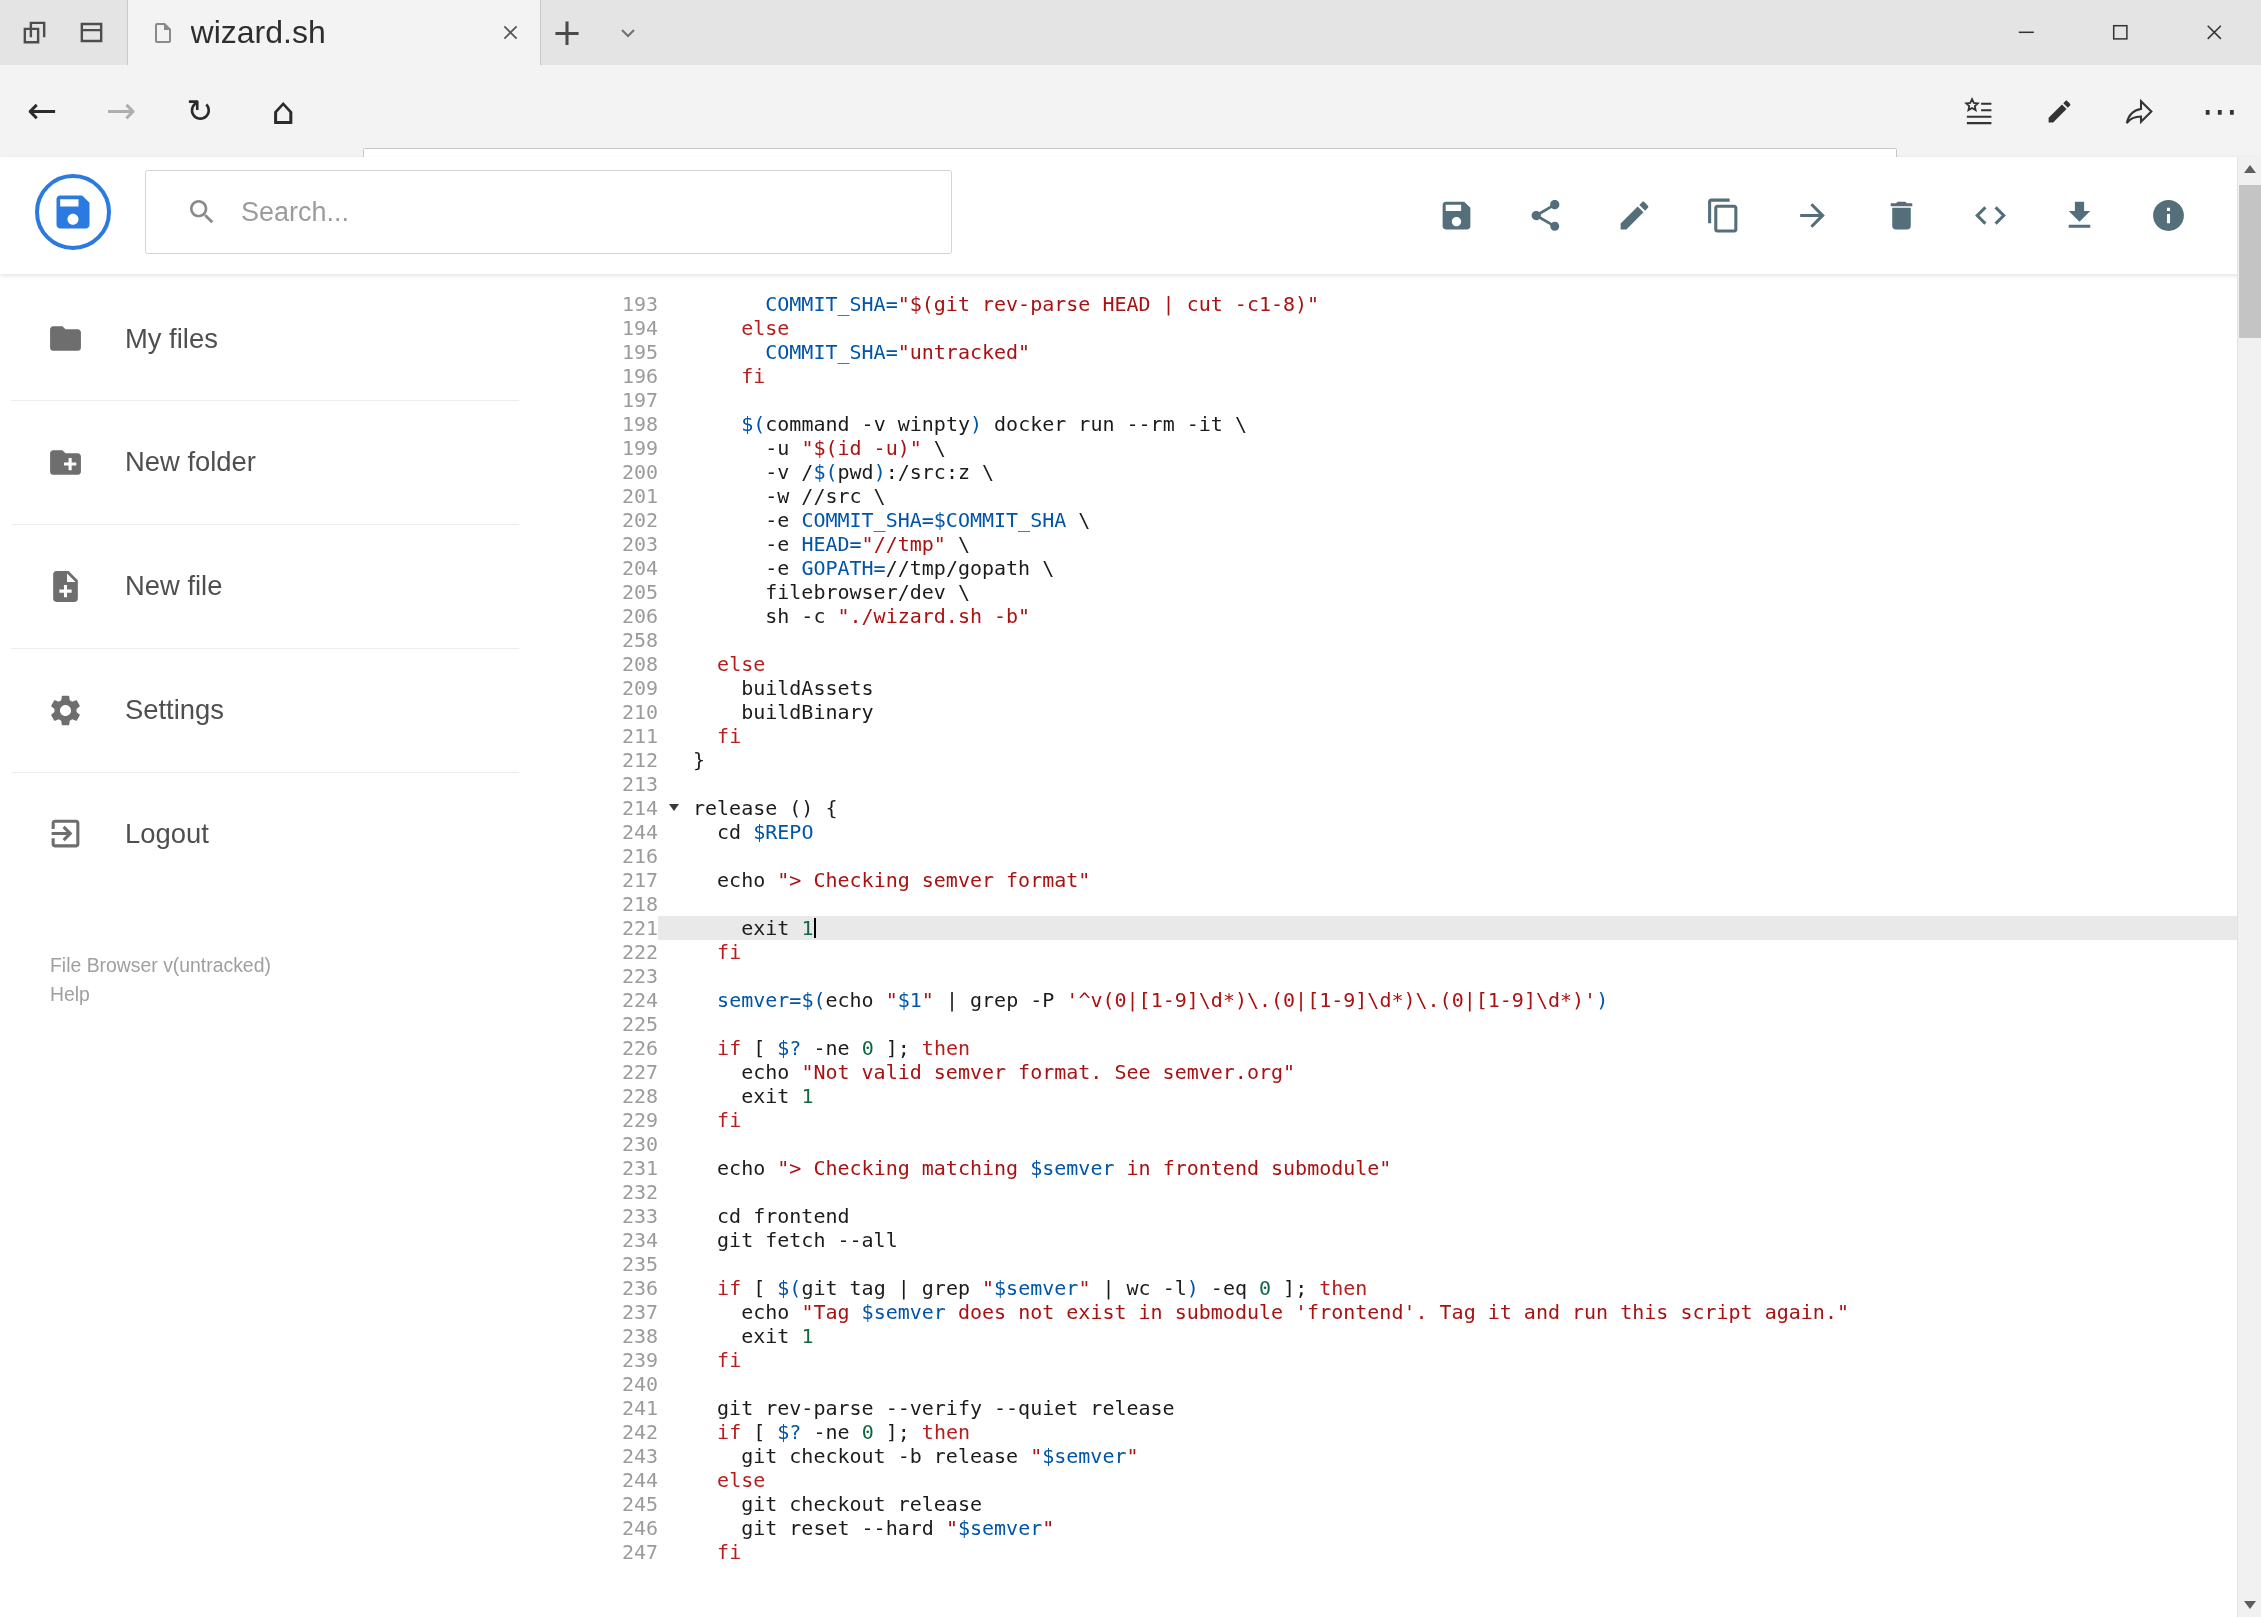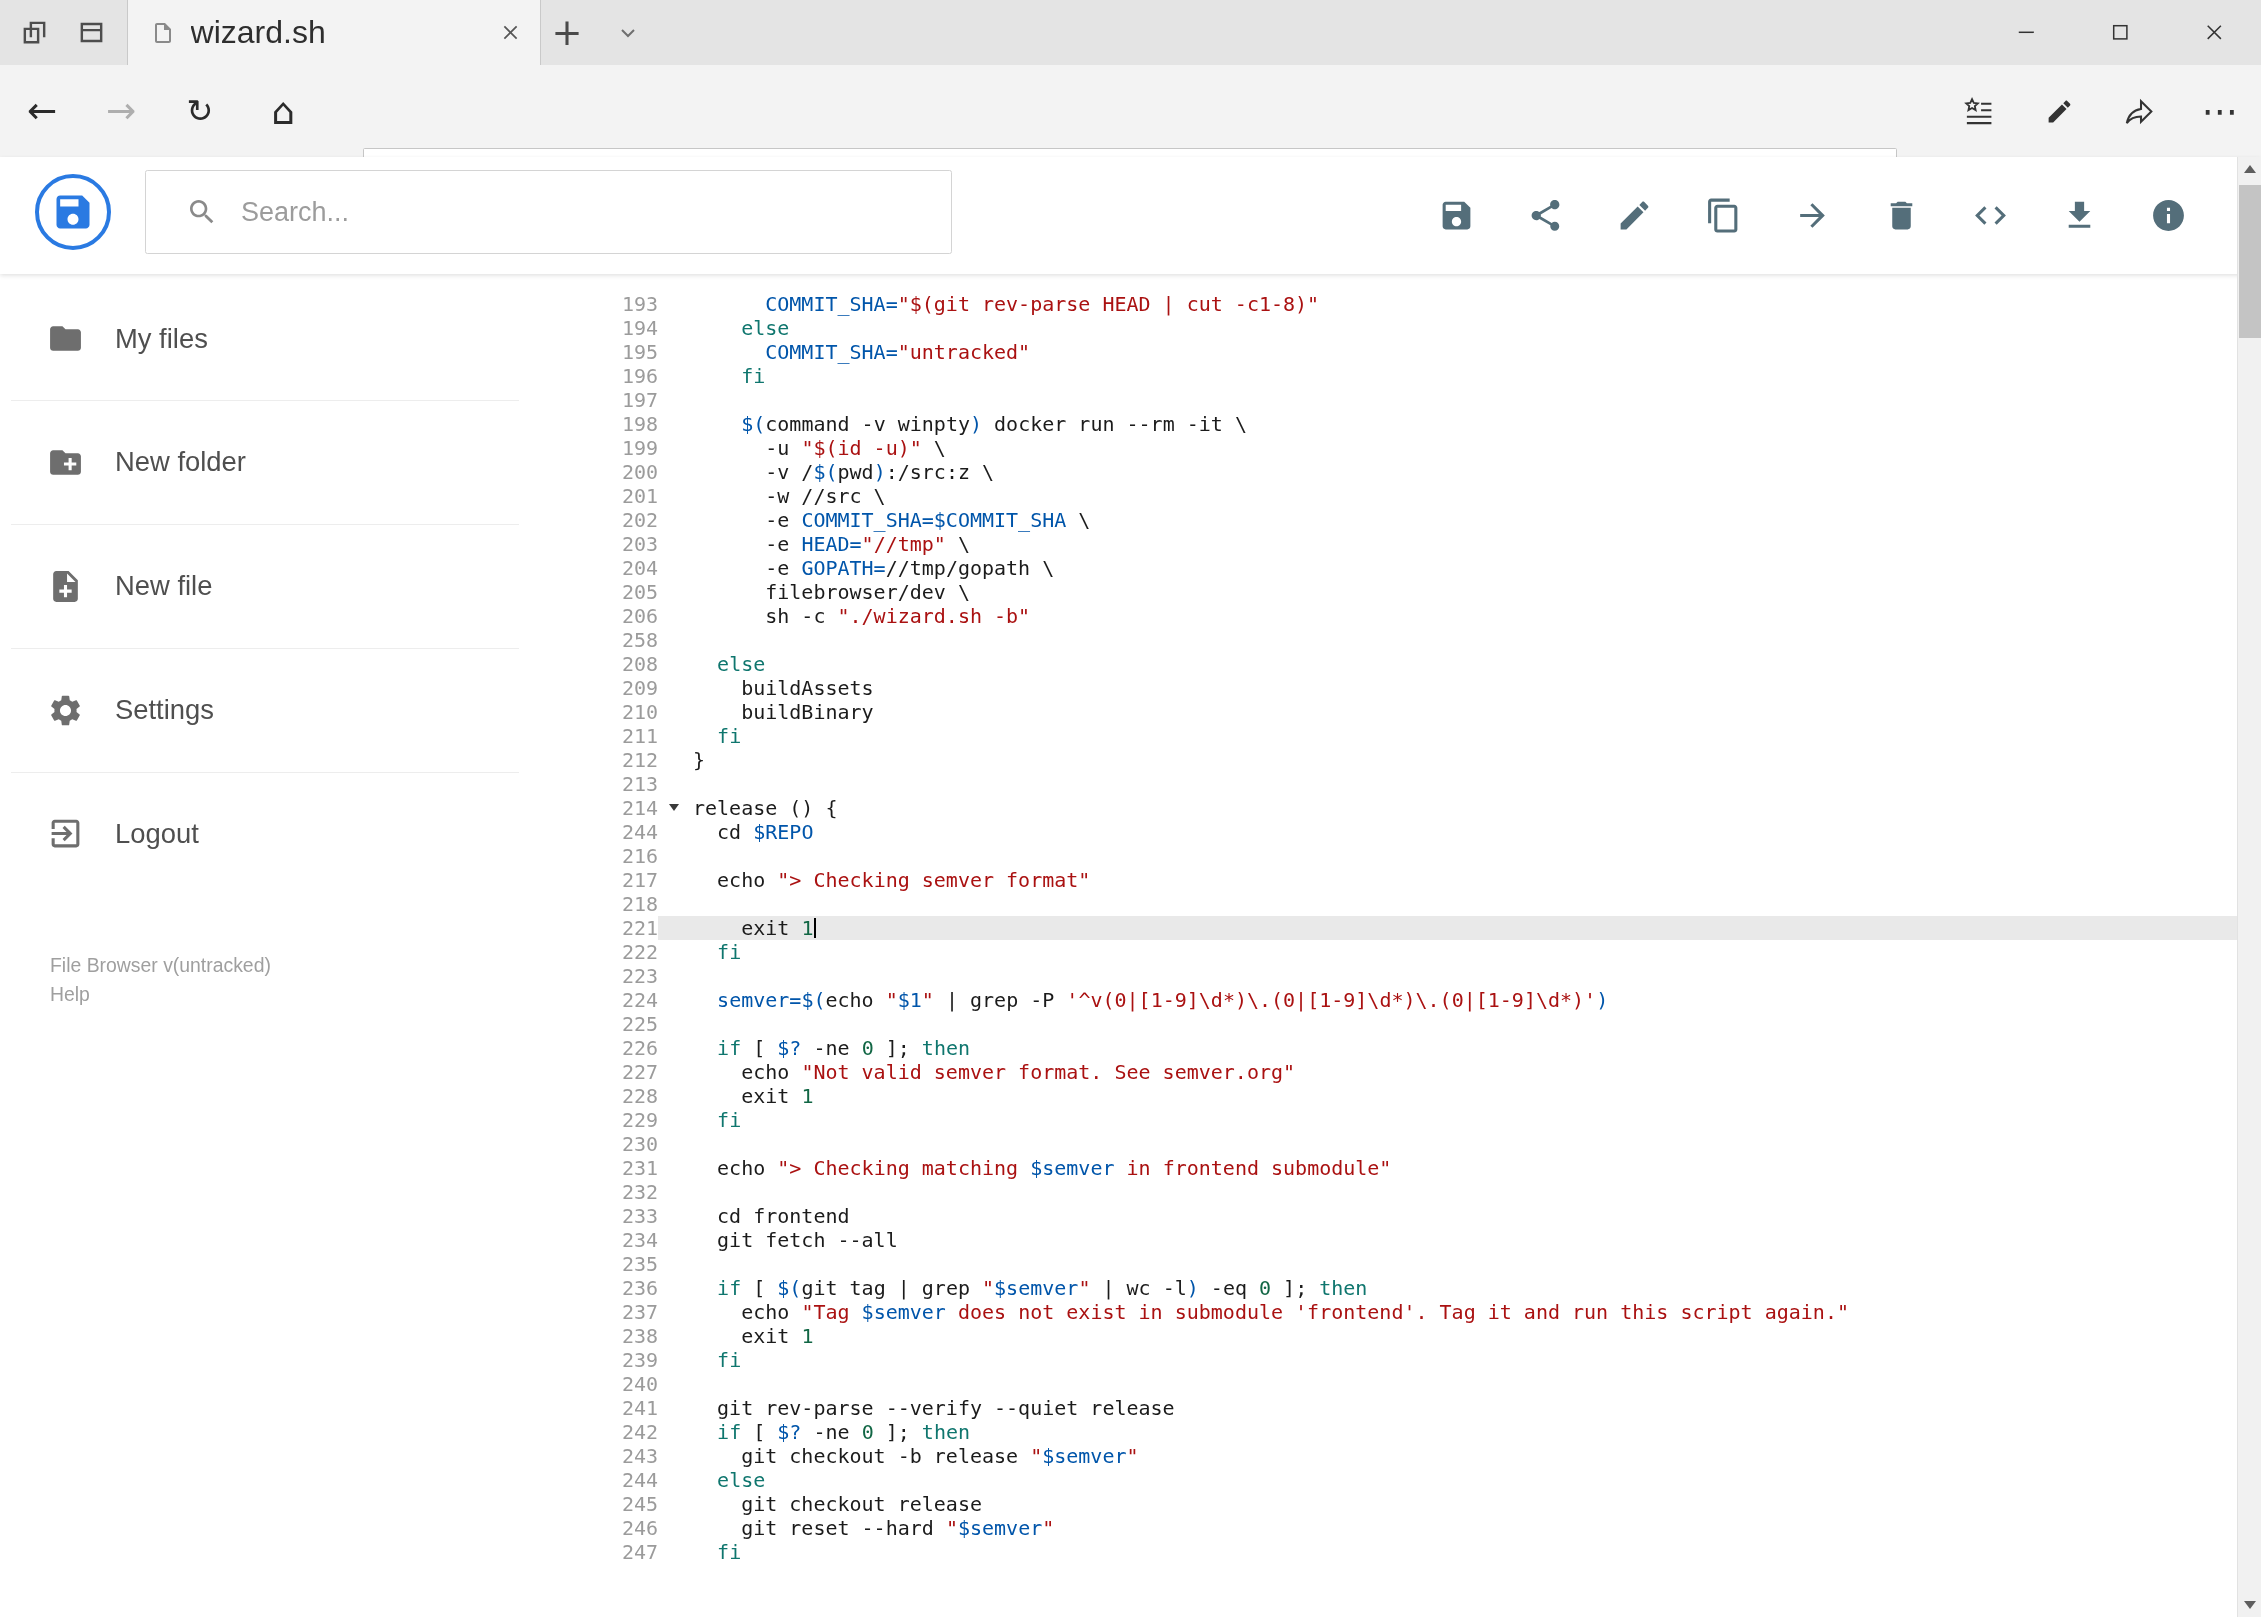--- a/index.html
+++ b/index.html
@@ -34,38 +34,38 @@
   #searchbox{position:absolute;left:145px;top:13px;width:807px;height:84px;border:0.8px solid #d4d4d4;border-radius:2.4px;
              background:#fff;box-sizing:border-box;display:flex;align-items:center;color:#8a8a8a;}
   #searchbox input{border:none;outline:none;background:transparent;flex:1;font-size:27px;color:#555;margin-left:21px;font-family:inherit}
   #searchbox input::placeholder{color:#9c9c9c}
   #toolbar{position:absolute;right:74px;top:0;height:117px;display:flex;align-items:center;gap:52px;}
   .tb-btn{color:#546e7a;width:37px;height:37px;display:flex;align-items:center;justify-content:center;}
 
   
   #sidebar{position:absolute;left:0;top:274px;width:597px;bottom:0;background:#fff;z-index:1;}
   #sidebar-items{position:absolute;left:0;top:3.2px;width:597px;}
-  .sb-item{height:123px;display:flex;align-items:center;padding-left:47px;gap:31px;cursor:pointer;}
+  .sb-item{height:123px;display:flex;align-items:center;padding-left:47px;gap:41px;cursor:pointer;}
   .sb-ic{color:#6e6e6e;width:37px;height:37px;display:flex;align-items:center;justify-content:center;flex:none}
   .sb-lb{font-size:27.4px;color:#4f4f4f;}
   .sb-div{height:0.8px;background:#ededed;margin:0 78px 0 11.3px;}
   #sb-footer{position:absolute;left:50px;top:677px;font-size:19.4px;color:#9f9f9f;line-height:29px;}
 
   
   #editor{position:absolute;left:597px;top:274px;right:24px;bottom:0;overflow:hidden;background:#fff;
           font-family:"DejaVu Sans Mono",monospace;font-size:20px;}
   #code-lines{padding-top:18px;}
   .row{display:flex;height:24px;line-height:24px;}
   .gut{width:61px;flex:none;text-align:right;color:#9b9b9b;position:relative;}
   .fold{position:absolute;right:-21px;top:8px;width:0;height:0;
         border-left:5.7px solid transparent;border-right:5.7px solid transparent;border-top:7.3px solid #3a3a3a;}
   .code{flex:1;padding-left:35px;white-space:pre;color:#1b1b1b;}
   .row.active .code{background:#e9e9e9;}
   .cursor{display:inline-block;width:1.6px;height:20px;background:#000;margin-left:0.8px;vertical-align:-3.2px;}
-  .tk-p{color:#1b1b1b}.tk-k{color:#0f766e}.tk-s{color:#aa1111}.tk-v{color:#0055aa}.tk-n{color:#116644}
+  .tk-p{color:#1b1b1b}.tk-k{color:#b91c1c}.tk-s{color:#aa1111}.tk-v{color:#0055aa}.tk-n{color:#116644}
 
   
   #vscroll{position:absolute;left:2237px;top:157px;width:24px;bottom:0;background:#f1f1f1;border-left:0.8px solid #e2e2e2;box-sizing:border-box;z-index:10;}
   .sb-arr{position:absolute;left:0;width:24px;height:24px;display:flex;align-items:center;justify-content:center;}
   .tri-up{width:0;height:0;border-left:6.5px solid transparent;border-right:6.5px solid transparent;border-bottom:8px solid #5e5e5e;}
   .tri-dn{width:0;height:0;border-left:6.5px solid transparent;border-right:6.5px solid transparent;border-top:8px solid #5e5e5e;}
   #vthumb{position:absolute;left:0.8px;top:28px;width:22.6px;height:153px;background:#c4c4c4;}
 </style>
 </head>
 <body>

